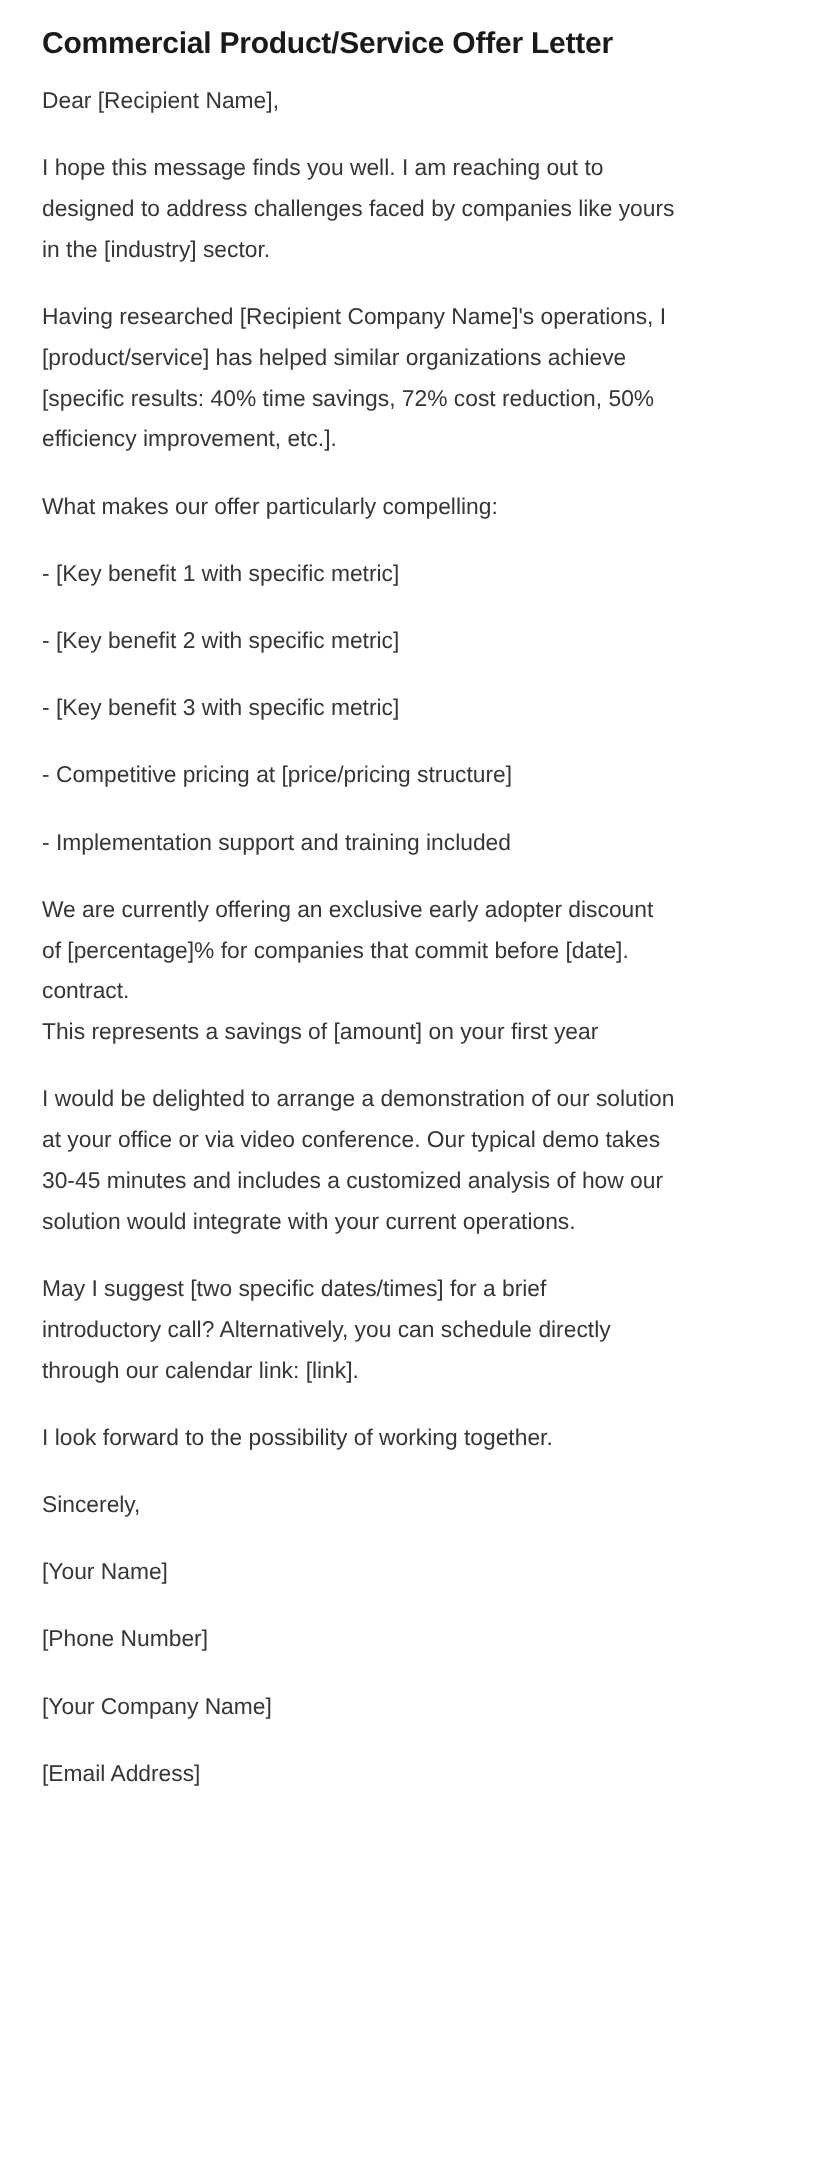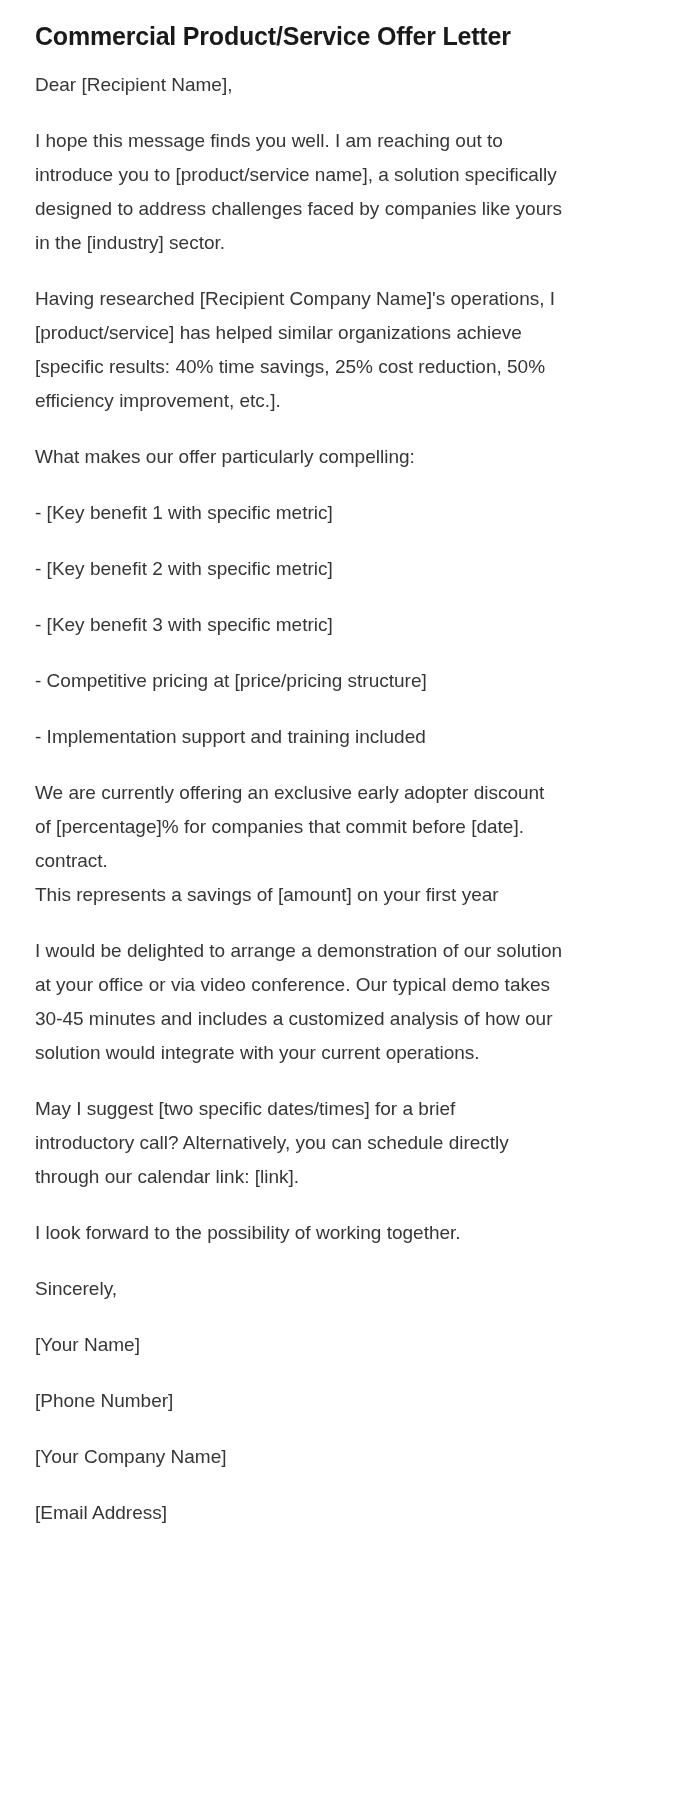--- a/index.html
+++ b/index.html
@@ -42,29 +42,28 @@
 
   <h1 class="doc-title">Commercial Product/Service Offer Letter</h1>
 
 
   <p class="para">
     <span class="ln">Dear [Recipient Name],</span>
   </p>
 
   <p class="para">
     <span class="ln">I hope this message finds you well. I am reaching out to</span>
-    <span class="ln">introduce you to [product/service name], a solution specifically</span>
     <span class="ln">designed to address challenges faced by companies like yours</span>
     <span class="ln">in the [industry] sector.</span>
   </p>
 
   <p class="para">
     <span class="ln">Having researched [Recipient Company Name]'s operations, I</span>
     <span class="ln">[product/service] has helped similar organizations achieve</span>
-    <span class="ln">[specific results: 40% time savings, 25% cost reduction, 50%</span>
+    <span class="ln">[specific results: 40% time savings, 72% cost reduction, 50%</span>
     <span class="ln">efficiency improvement, etc.].</span>
   </p>
 
   <p class="para">
     <span class="ln">What makes our offer particularly compelling:</span>
   </p>
 
   <p class="para">
     <span class="ln">- [Key benefit 1 with specific metric]</span>
   </p>

